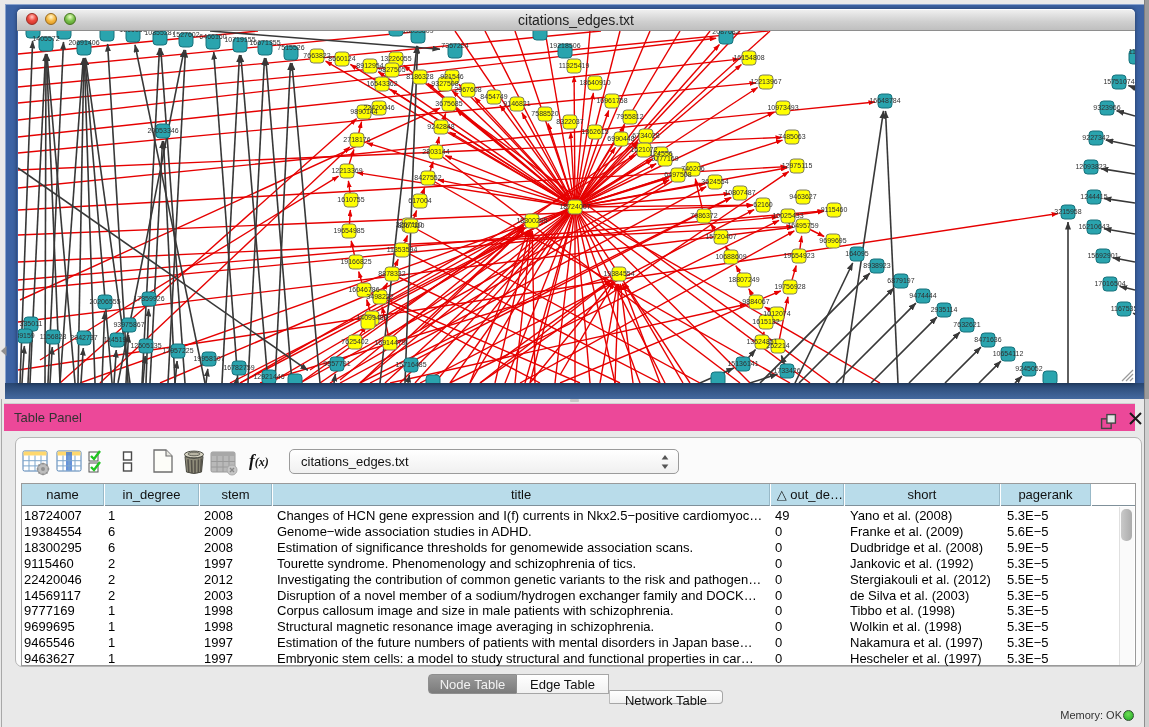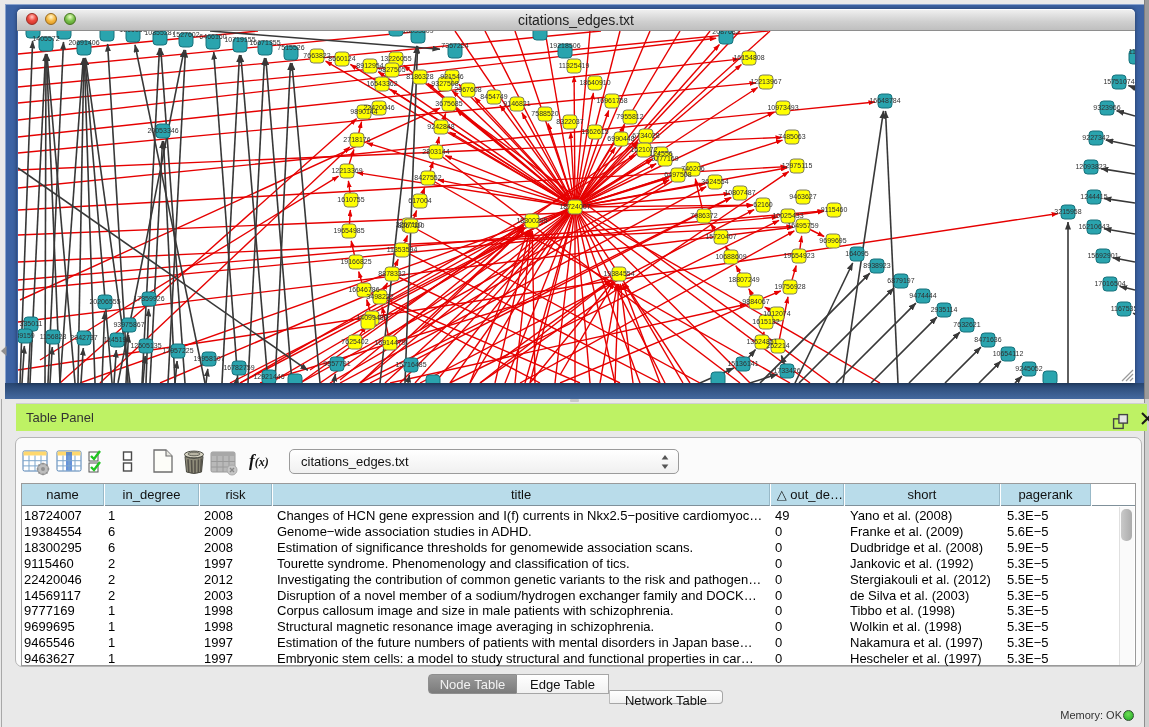--- a/index.html
+++ b/index.html
@@ -543,21 +543,21 @@
       <line x1="1126" y1="381" x2="1133" y2="374"></line>
       <line x1="1130" y1="381" x2="1133" y2="378"></line>
     </g>
 </svg>
 
 <div class="abs" style="left:570px;top:399px;width:9px;height:3px;background:#c9c9c9;border-radius:1px"></div>
 <svg class="abs" style="left:0px;top:345px" width="7" height="12" viewBox="0 0 7 12">
     <path d="M6.5 1 L1 6 L6.5 11 Z" fill="#8f8f8f"></path>
   </svg>
 
-<div class="abs" style="left:16px;top:403px;width:1131px;height:28px;background:#bef264;border-top:1px solid #d0d0d0">
+<div class="abs" style="left:4px;top:403px;width:1131px;height:28px;background:#ec4899;border-top:1px solid #d0d0d0">
   <div class="abs" style="left:10px;top:0;font-size:13px;line-height:28px;color:#333">Table Panel</div>
   <svg class="abs" style="left:1096px;top:9px" width="17" height="17" viewBox="0 0 16 16">
     <rect x="1.5" y="5.5" width="9" height="9" fill="none" stroke="#444" stroke-width="1.3"></rect>
     <rect x="6.5" y="1.5" width="8" height="8" fill="#e4e4e4" stroke="#444" stroke-width="1.3"></rect>
   </svg>
   <svg class="abs" style="left:1124px;top:8px" width="15" height="14" viewBox="0 0 15 14">
     <path d="M2 1 L13 12 M13 1 L2 12" stroke="#1a1a1a" stroke-width="2"></path>
   </svg>
 </div>
 
@@ -629,21 +629,21 @@
   <div class="abs" style="left:11px;top:0;font-size:13px;line-height:23px;color:#111">citations_edges.txt</div>
   <svg class="abs" style="left:370px;top:4px" width="10" height="16" viewBox="0 0 10 16">
     <path d="M5 1 L8.4 5.5 L1.6 5.5 Z" fill="#555"></path>
     <path d="M5 15 L8.4 10.5 L1.6 10.5 Z" fill="#555"></path>
   </svg>
 </div>
 
 <div class="abs" style="left:21px;top:483px;width:1115px;height:183px;background:#ffffff;border:1px solid #9a9a9a"></div>
 <div style="position:absolute;left:22px;top:484px;width:82px;height:22px;background:#b9dcea;border-right:1px solid #98b9c8;border-bottom:1px solid #7f909a;text-align:center;line-height:22px;font-size:13px;color:#111">name</div>
 <div style="position:absolute;left:105px;top:484px;width:94px;height:22px;background:#b9dcea;border-right:1px solid #98b9c8;border-bottom:1px solid #7f909a;text-align:center;line-height:22px;font-size:13px;color:#111">in_degree</div>
-<div style="position:absolute;left:200px;top:484px;width:72px;height:22px;background:#b9dcea;border-right:1px solid #98b9c8;border-bottom:1px solid #7f909a;text-align:center;line-height:22px;font-size:13px;color:#111">risk</div>
+<div style="position:absolute;left:200px;top:484px;width:72px;height:22px;background:#b9dcea;border-right:1px solid #98b9c8;border-bottom:1px solid #7f909a;text-align:center;line-height:22px;font-size:13px;color:#111">stem</div>
 <div style="position:absolute;left:273px;top:484px;width:497px;height:22px;background:#b9dcea;border-right:1px solid #98b9c8;border-bottom:1px solid #7f909a;text-align:center;line-height:22px;font-size:13px;color:#111">title</div>
 <div style="position:absolute;left:771px;top:484px;width:73px;height:22px;background:#b9dcea;border-right:1px solid #98b9c8;border-bottom:1px solid #7f909a;text-align:right;line-height:22px;font-size:13px;color:#111">△ out_de…</div>
 <div style="position:absolute;left:845px;top:484px;width:155px;height:22px;background:#b9dcea;border-right:1px solid #98b9c8;border-bottom:1px solid #7f909a;text-align:center;line-height:22px;font-size:13px;color:#111">short</div>
 <div style="position:absolute;left:1001px;top:484px;width:90px;height:22px;background:#b9dcea;border-right:1px solid #98b9c8;border-bottom:1px solid #7f909a;text-align:center;line-height:22px;font-size:13px;color:#111">pagerank</div>
 <div class="abs" style="left:1092px;top:484px;width:43px;height:22px;background:#fff;border-bottom:1px solid #7f909a"></div>
 <div class="abs" style="left:0;top:0;font-size:13px;color:#000">
 <div style="position:absolute;left:0;top:508px;width:1100px;height:16px;white-space:nowrap">
       <span style="position:absolute;left:24px">18724007</span>
       <span style="position:absolute;left:108px">1</span>
       <span style="position:absolute;left:204px">2008</span>
@@ -667,21 +667,21 @@
       <span style="position:absolute;left:204px">2008</span>
       <span style="position:absolute;left:277px">Estimation of significance thresholds for genomewide association scans.</span>
       <span style="position:absolute;left:775px">0</span>
       <span style="position:absolute;left:850px">Dudbridge et al. (2008)</span>
       <span style="position:absolute;left:1007px">5.9E−5</span>
     </div>
 <div style="position:absolute;left:0;top:556px;width:1100px;height:16px;white-space:nowrap">
       <span style="position:absolute;left:24px">9115460</span>
       <span style="position:absolute;left:108px">2</span>
       <span style="position:absolute;left:204px">1997</span>
-      <span style="position:absolute;left:277px">Tourette syndrome. Phenomenology and classification of tics.</span>
+      <span style="position:absolute;left:277px">Tourette syndrome. Phenomenology and schizophrenia of tics.</span>
       <span style="position:absolute;left:775px">0</span>
       <span style="position:absolute;left:850px">Jankovic et al. (1992)</span>
       <span style="position:absolute;left:1007px">5.3E−5</span>
     </div>
 <div style="position:absolute;left:0;top:572px;width:1100px;height:16px;white-space:nowrap">
       <span style="position:absolute;left:24px">22420046</span>
       <span style="position:absolute;left:108px">2</span>
       <span style="position:absolute;left:204px">2012</span>
       <span style="position:absolute;left:277px">Investigating the contribution of common genetic variants to the risk and pathogen…</span>
       <span style="position:absolute;left:775px">0</span>

